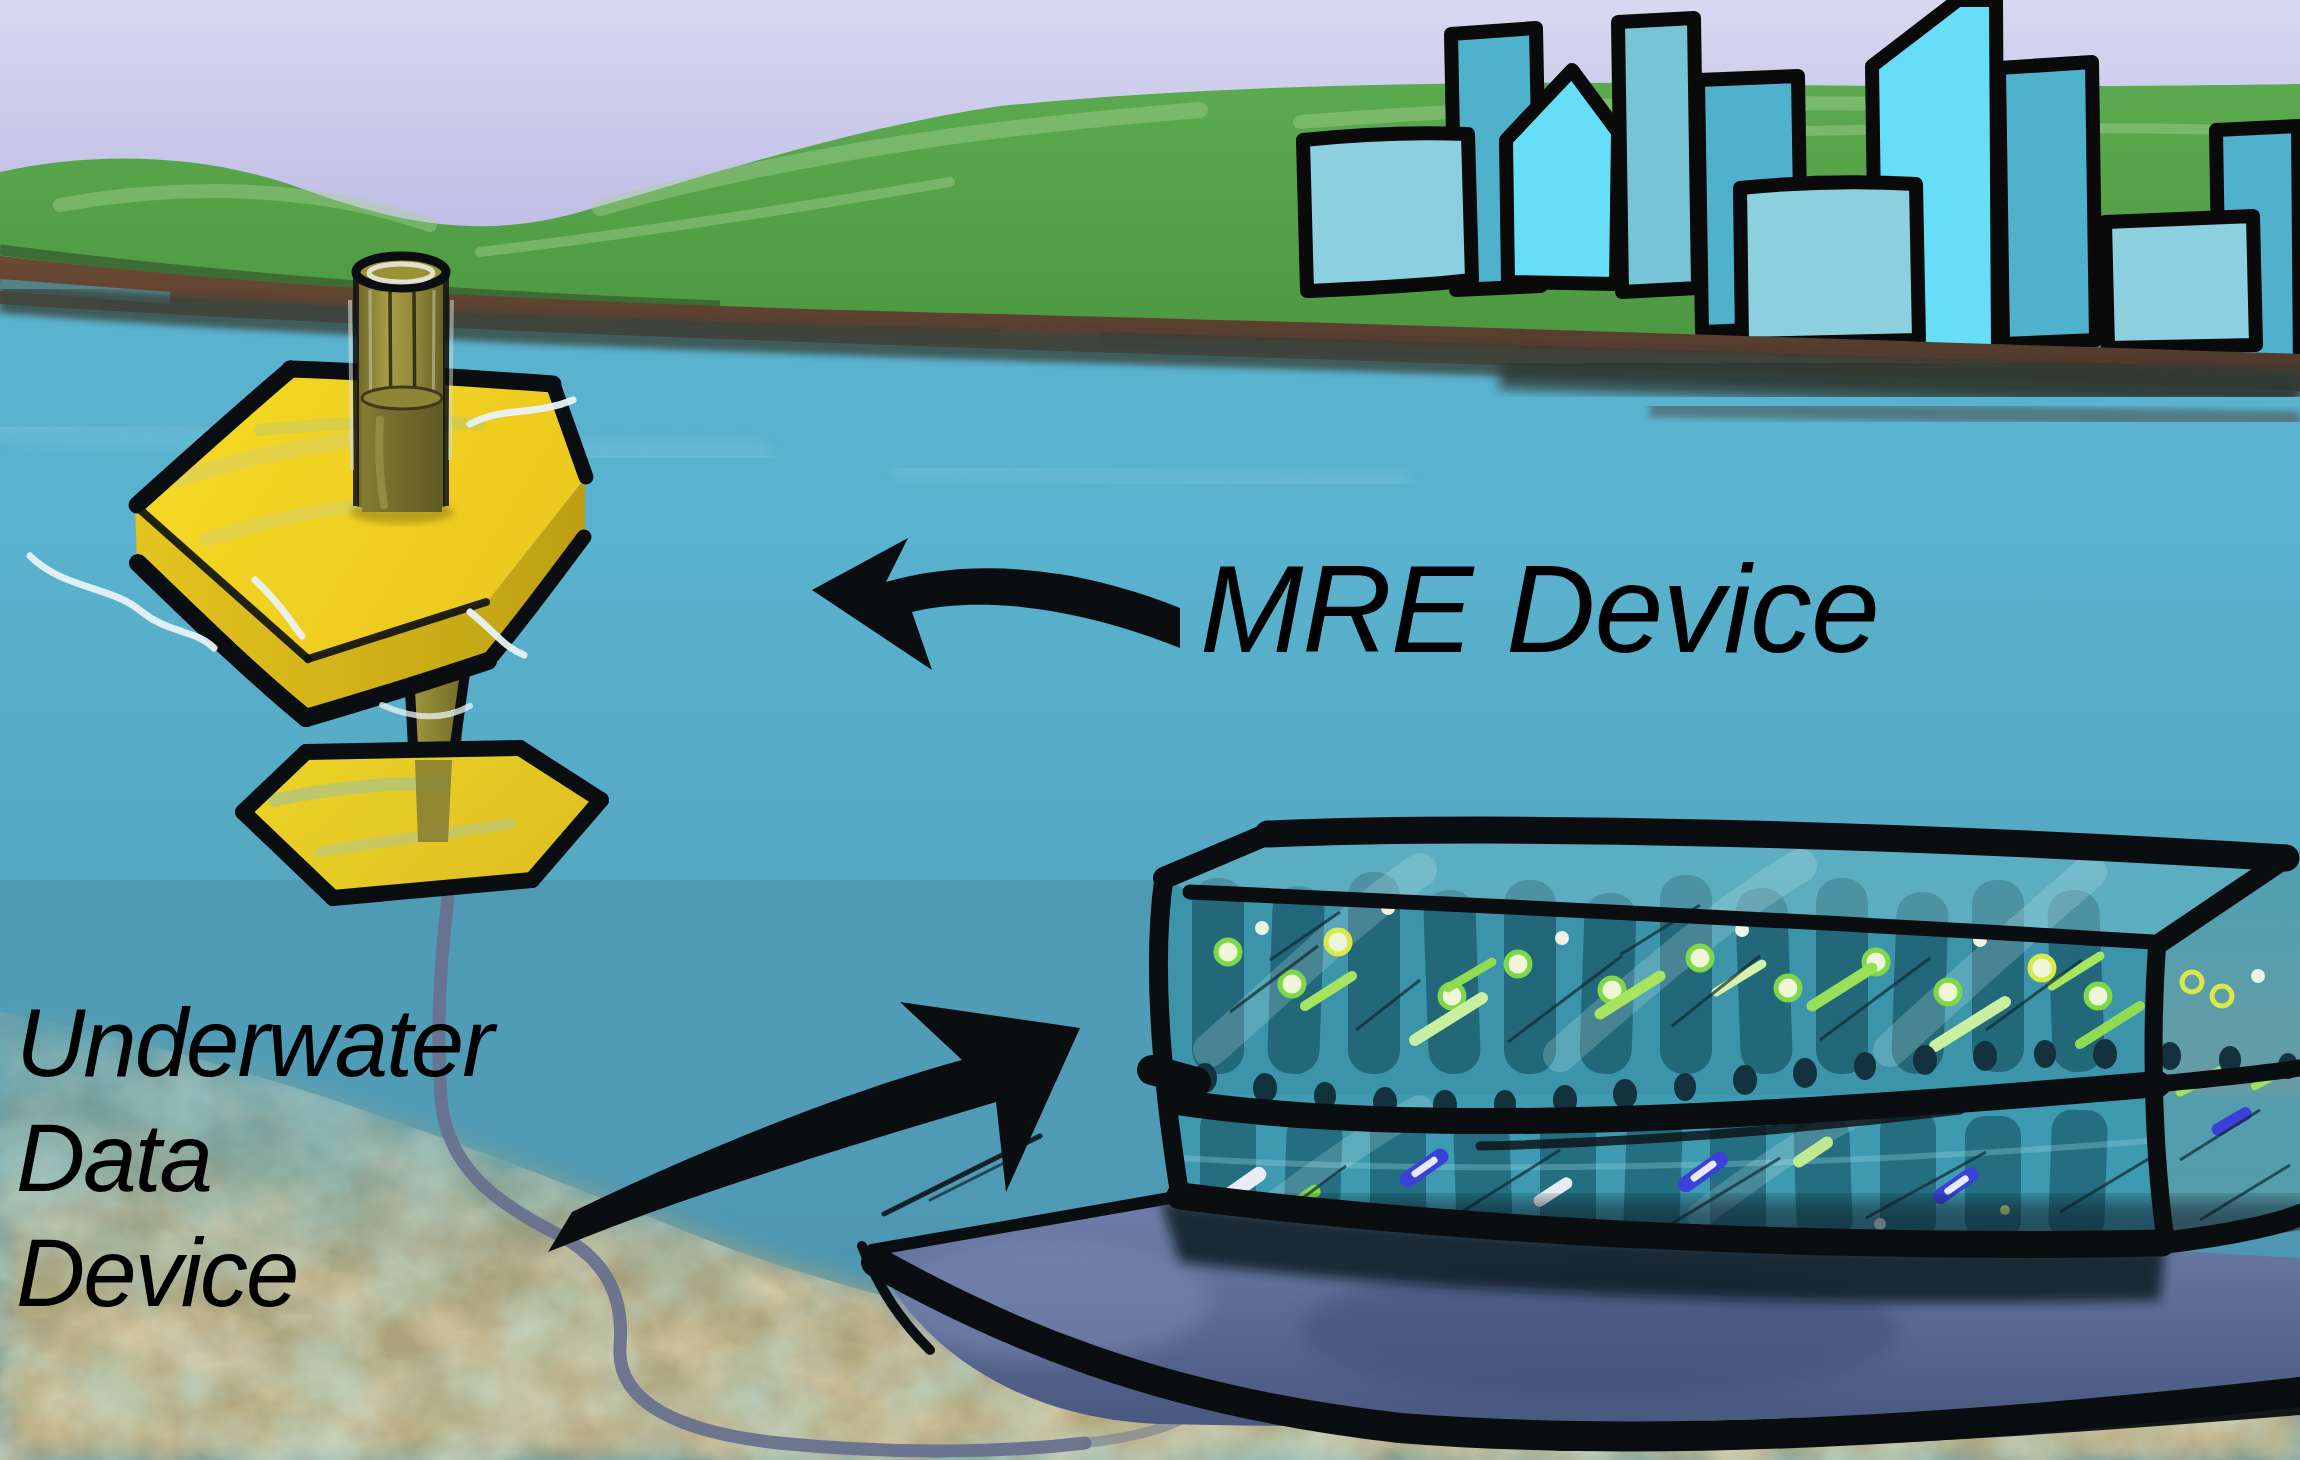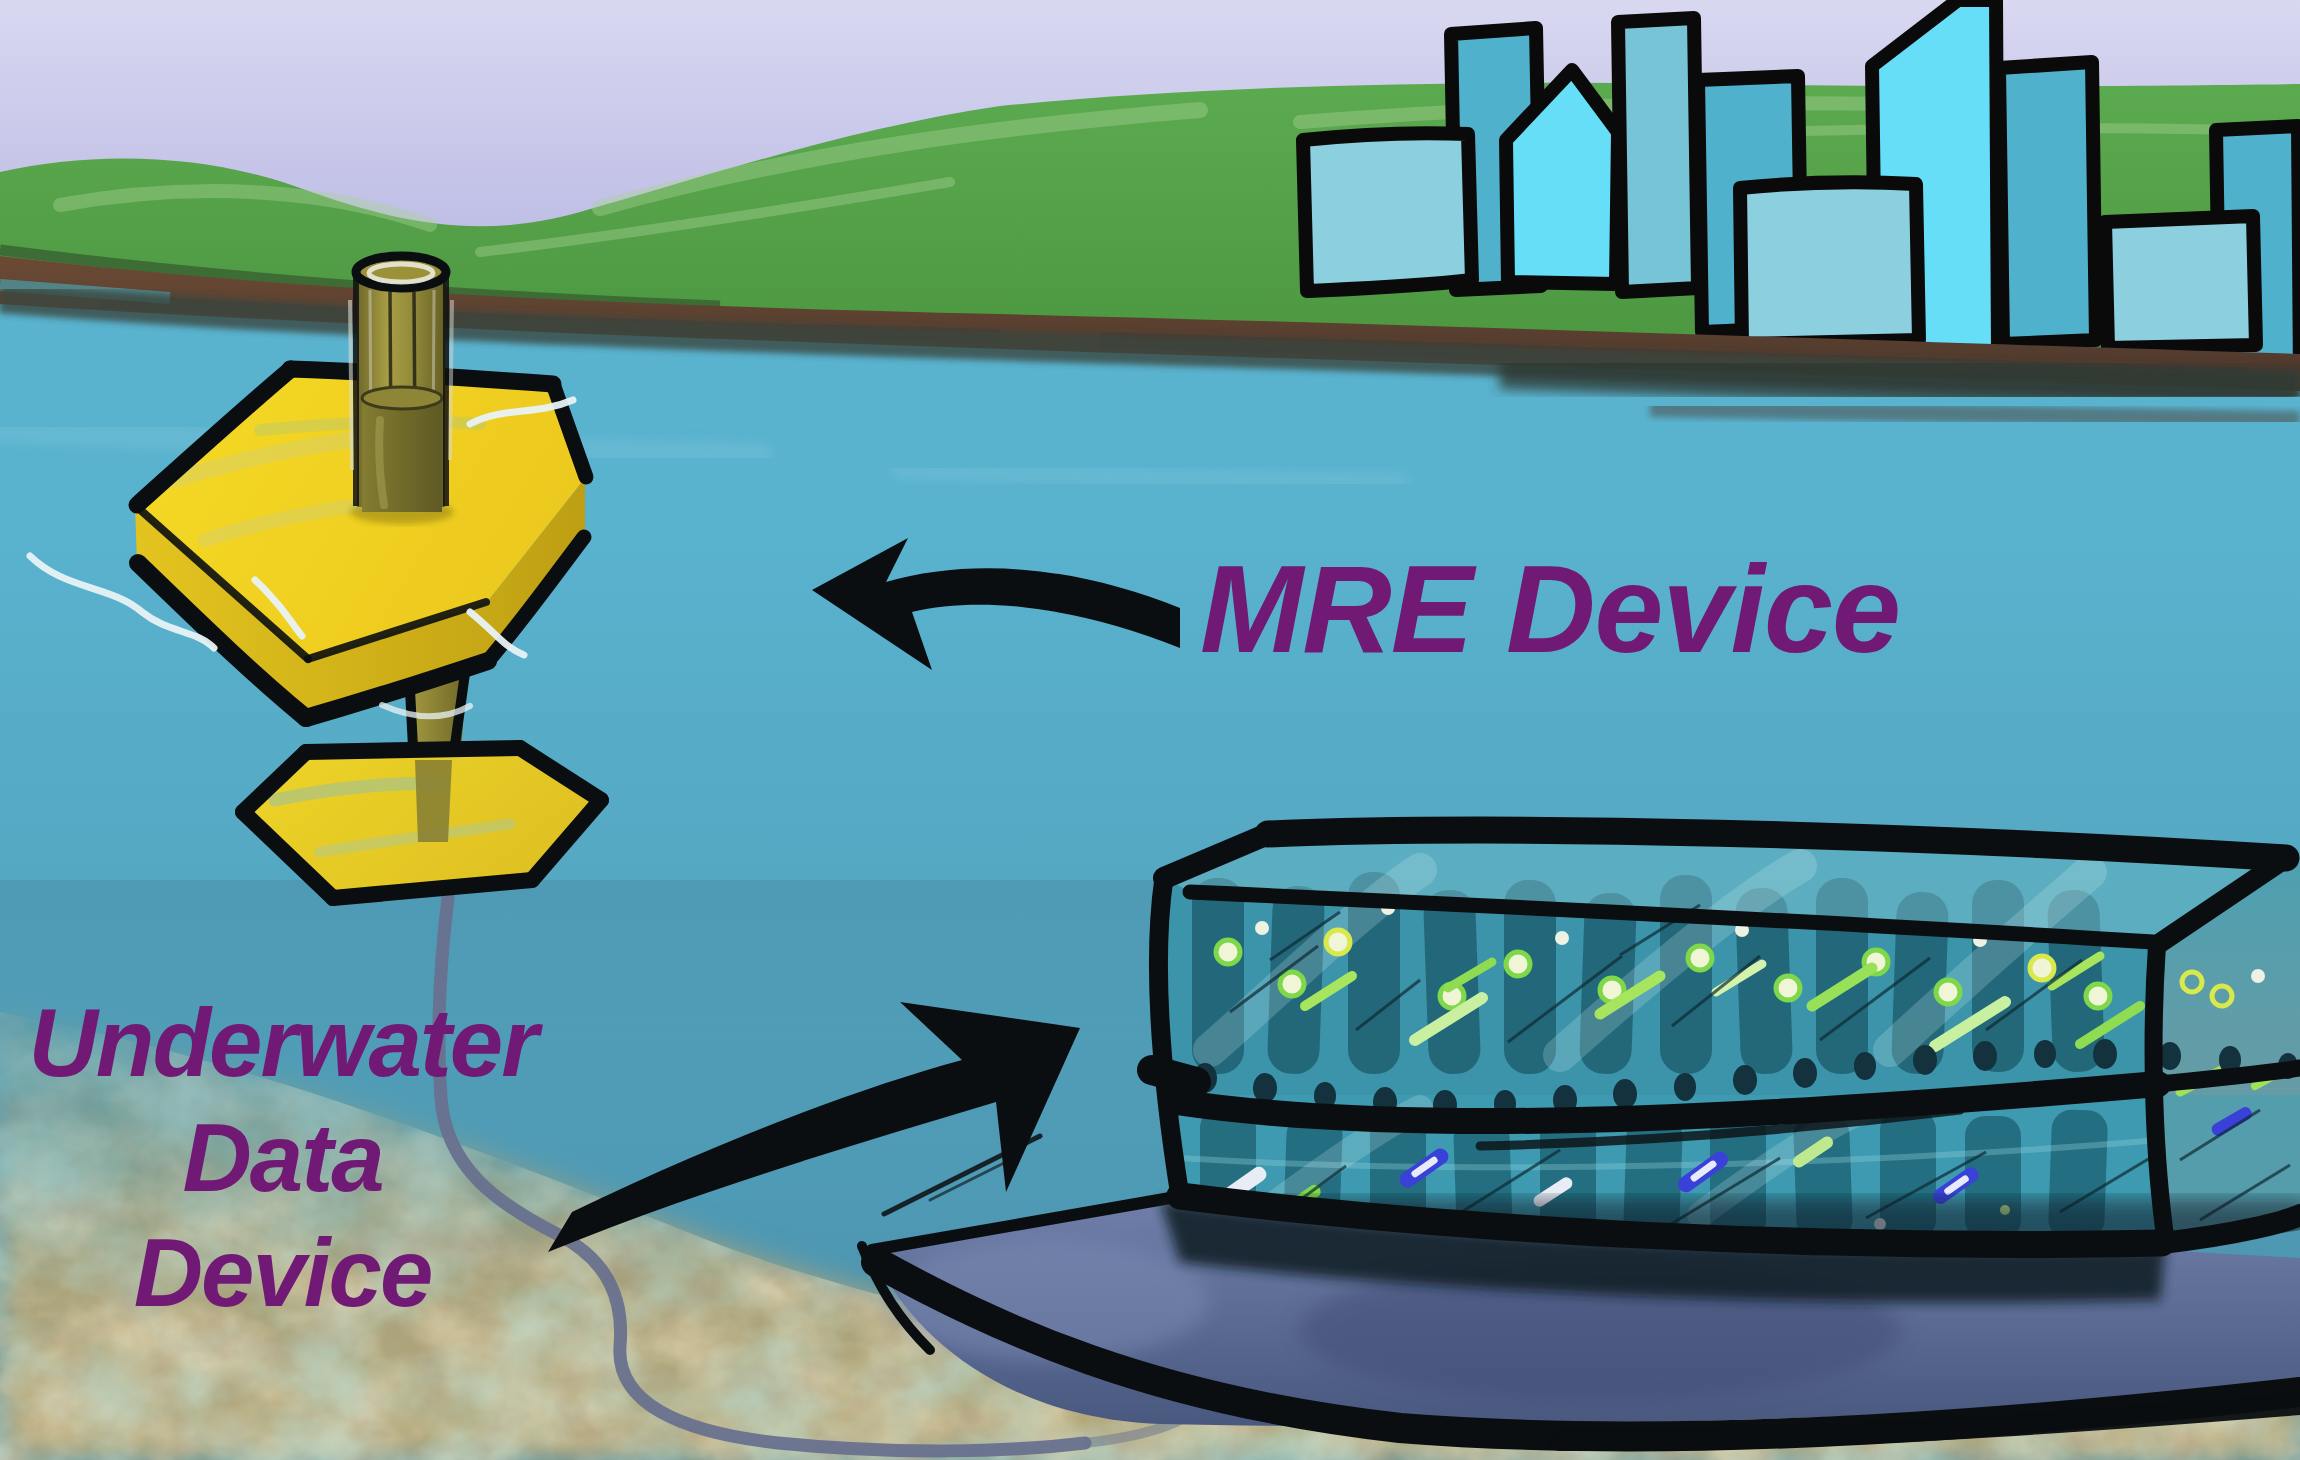--- a/index.html
+++ b/index.html
@@ -8,37 +8,37 @@
     width:2300px;height:1460px;
     overflow:hidden;
     background:#57AFCB;
     font-family:"Liberation Sans", sans-serif;
   }
   .canvas svg{position:absolute;left:0;top:0;}
   .ink{stroke:#0B0E10;fill:none;stroke-linecap:round;stroke-linejoin:round;}
   .bld{stroke:#0A0A0A;stroke-width:14;stroke-linejoin:round;}
   .label{
     position:absolute;
-    color:#701a75;
-    font-weight:bold;
+    color:#000000;
+    font-weight:normal;
     font-style:italic;
     z-index:5;
   }
   .label.mre{
     left:1200px;top:538px;
     font-size:124px;
     white-space:nowrap;
     letter-spacing:-1px;
   }
   .label.udc{
-    left:0px;top:985px;
+    left:16px;top:985px;
     width:565px;
     font-size:96px;
     line-height:1.2;
-    text-align:center;
+    text-align:left;
     letter-spacing:-2px;
   }
   .label.udc span{display:block;}
 </style>
 </head>
 <body>
 
 <div class="canvas">
 <svg width="2300" height="1460" viewBox="0 0 2300 1460">
   <defs>

